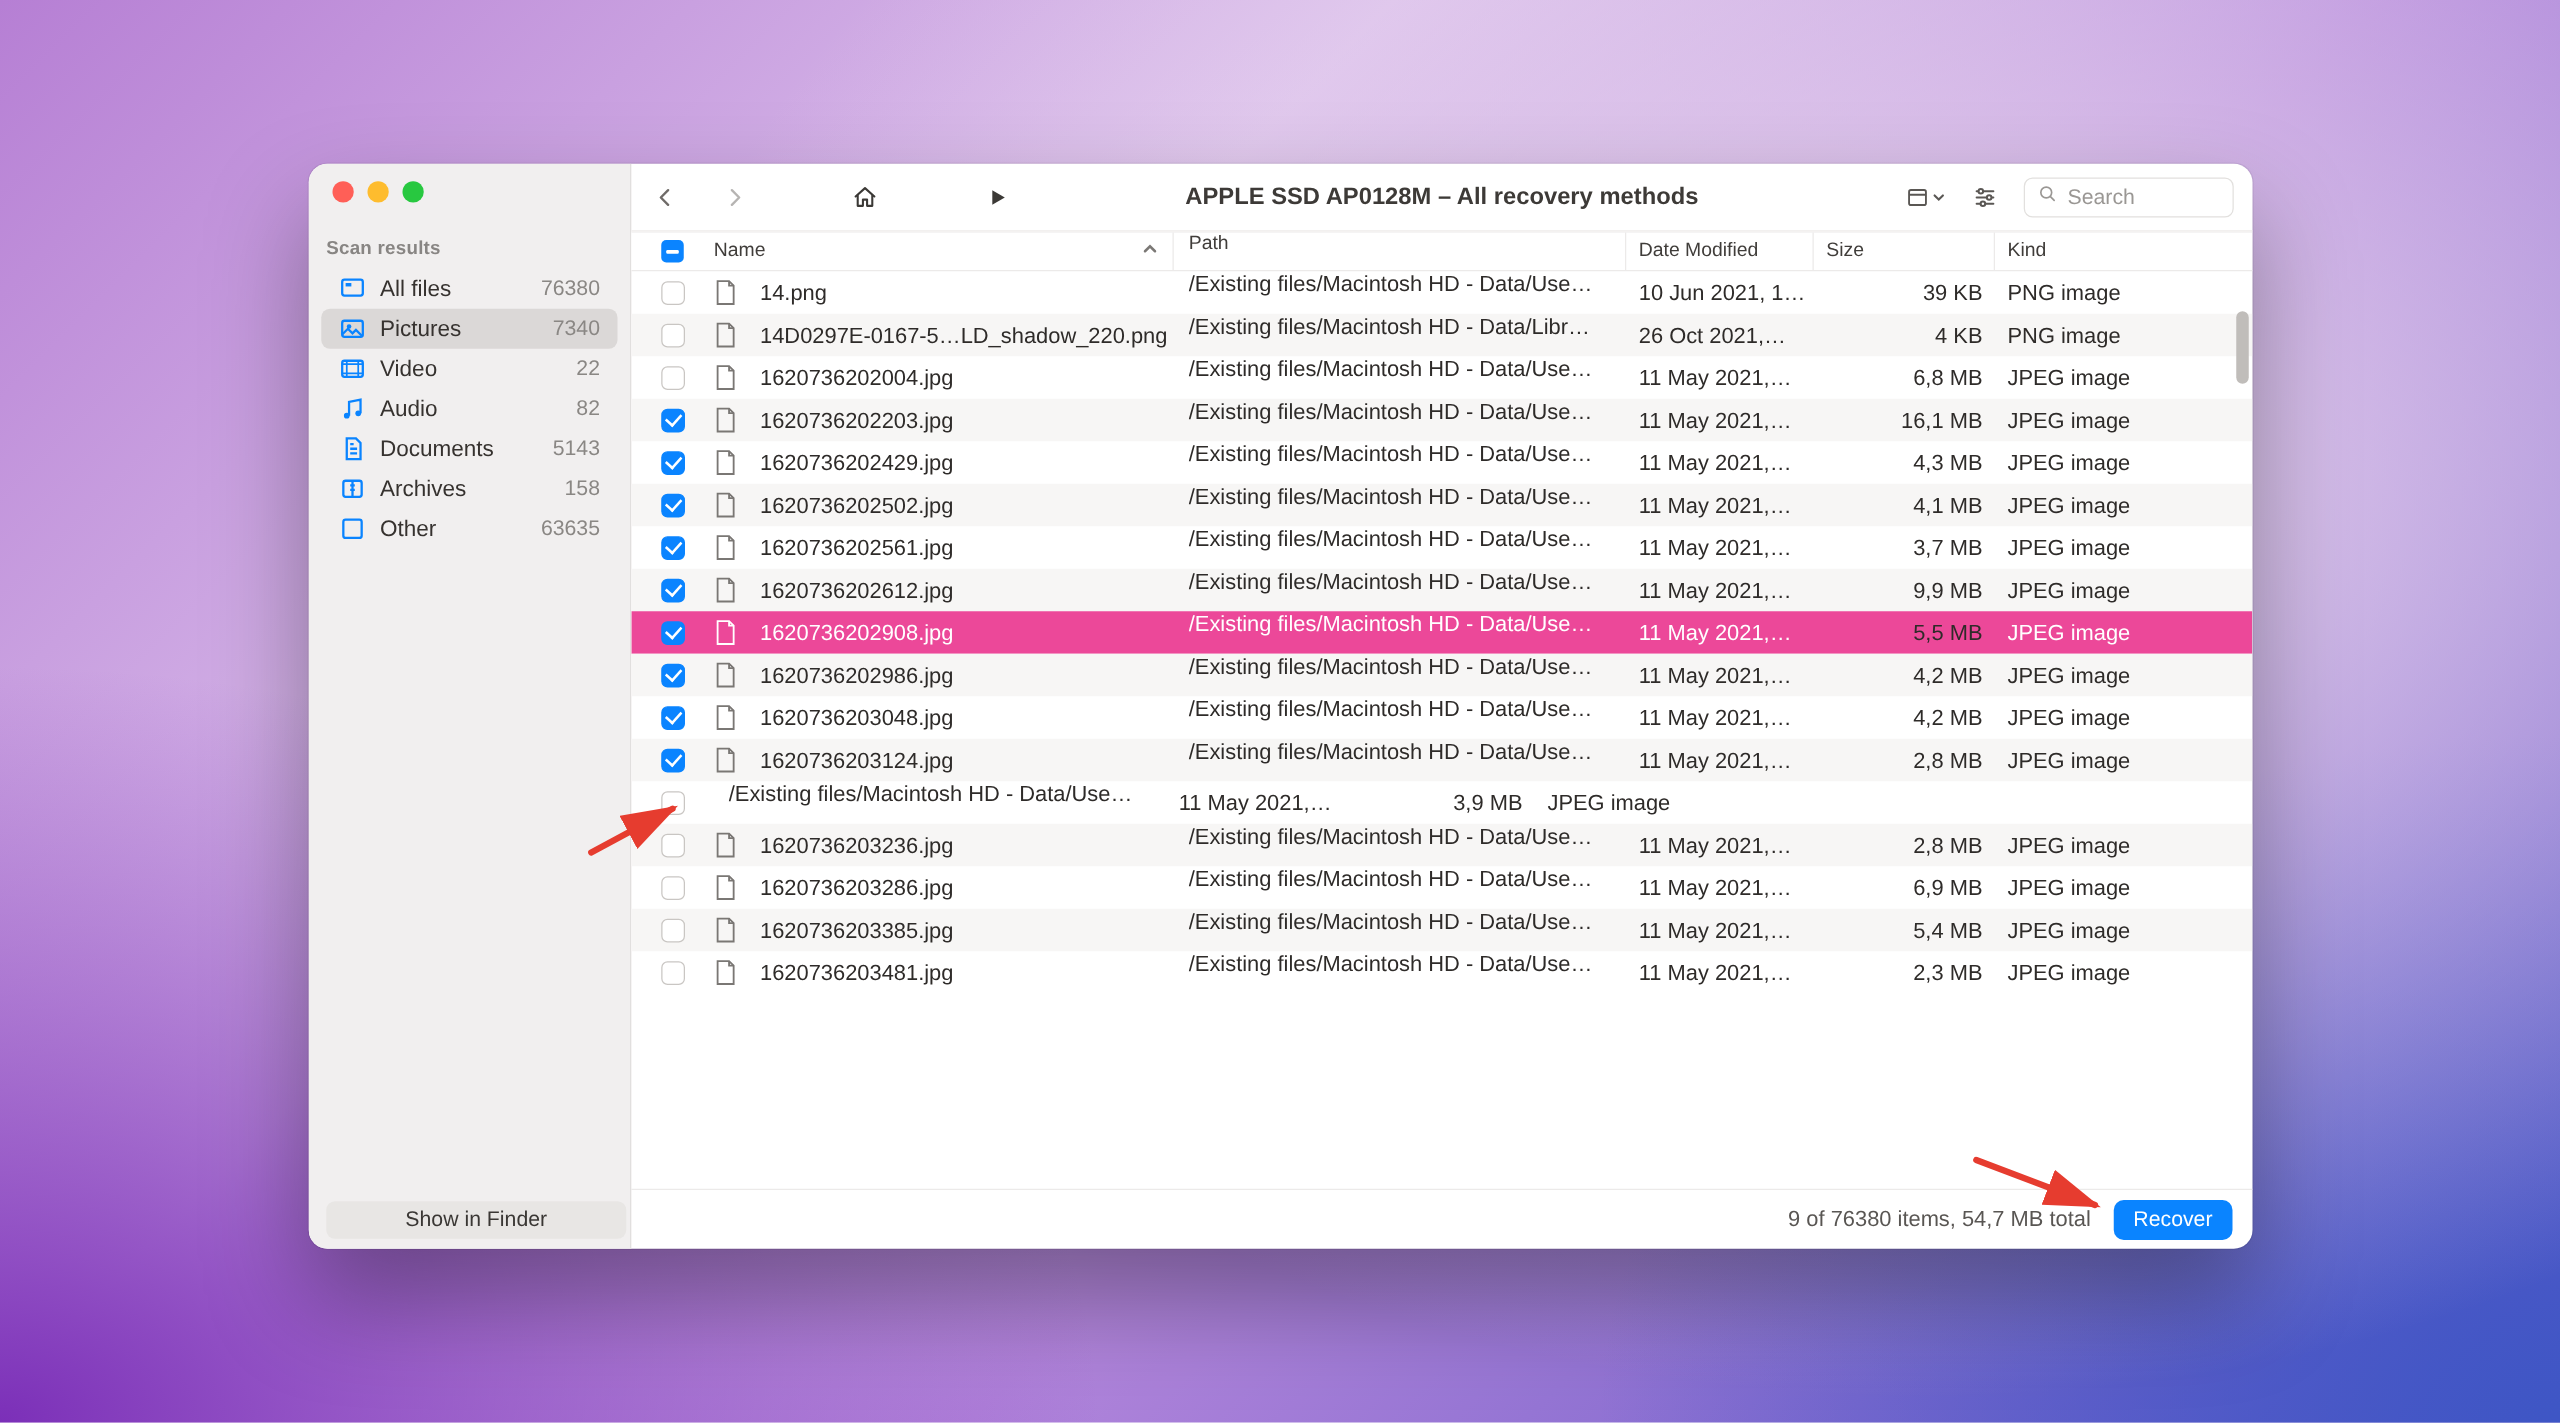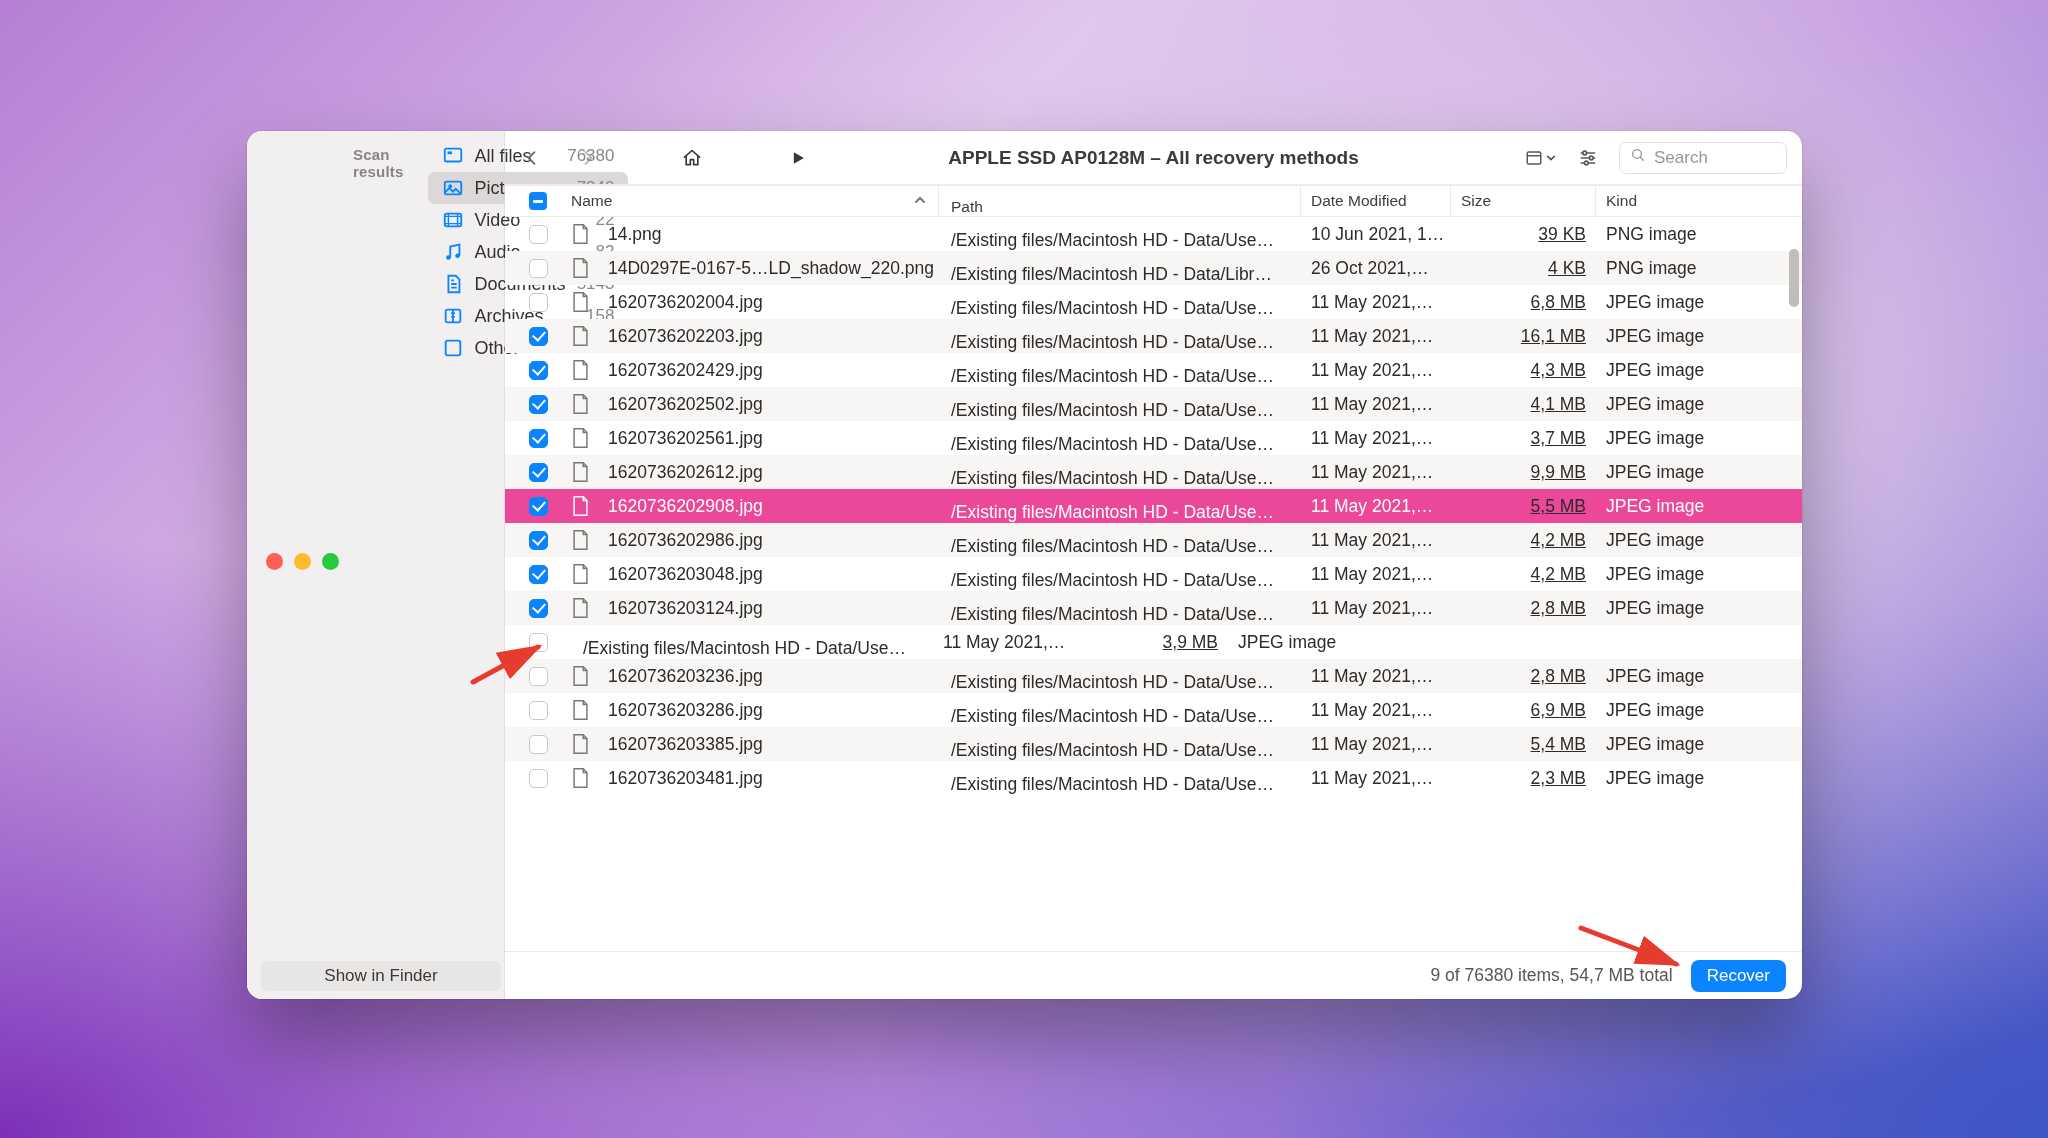--- a/index.html
+++ b/index.html
@@ -28,21 +28,21 @@
     display: flex;
     flex-direction: row;
   }
 
   
   .sidebar {
     width: 258px;
     background: #f1efef;
     border-right: 1px solid #e1dfde;
     display: flex;
-    flex-direction: row;
+    flex-direction: column;
     padding-top: 9px;
   }
   .traffic {
     display: flex;
     gap: 11px;
     padding: 5px 0 22px 19px;
     align-items: center;
   }
   .dot { width: 17px; height: 17px; border-radius: 50%; }
   .dot.red { background: #ff5f57; }
@@ -156,21 +156,21 @@
     height: 32px;
     border-top: 1px solid #eceae9;
     border-bottom: 1px solid #eceae9;
     font-size: 15.5px;
     color:#403d3a;
     background:#fff;
     padding: 0 20px 0 24px;
   }
   .col-check { width: 42px; display:flex; align-items:center; justify-content:flex-start;}
   .col-name  { flex: 0 0 368px; display:flex; align-items:center; gap:8px; border-right:1px solid #eceae9; height:100%;}
-  .col-path  { flex: 0 0 362px; padding-left:12px; border-right:1px solid #eceae9; height:100%; display:flex;align-items:flex-end;}
+  .col-path  { flex: 0 0 362px; padding-left:12px; border-right:1px solid #eceae9; height:100%; display:flex;align-items:flex-start;}
   .col-date  { flex: 0 0 150px; padding-left:10px; border-right:1px solid #eceae9; height:100%; display:flex;align-items:center;}
   .col-size  { flex: 0 0 145px; padding-left:10px; border-right:1px solid #eceae9; height:100%; display:flex;align-items:center;}
   .col-kind  { flex: 1; padding-left:10px; height:100%; display:flex;align-items:center;}
   .sort-ind { margin-left:auto; margin-right:12px; color:#7b7875; }
   .sort-ind svg{width:12px;height:12px;}
 
   .th-master {
     width:18px;height:18px;border-radius:4px;background:#0a84ff;display:flex;align-items:center;justify-content:center;
   }
   .th-master::after{content:"";width:10px;height:3px;background:#fff;border-radius:1px;}
@@ -205,21 +205,21 @@
     box-shadow:0 0 0 2px rgba(255,255,255,0.0);
   }
   .fi { width:19px;height:22px;margin-right:10px;display:flex;align-items:center;justify-content:center; }
   .fi svg{width:19px;height:22px;}
   .row .name-txt,
   .row .path-txt,
   .row .date-txt,
   .row .kind-txt { white-space:nowrap; overflow:hidden; text-overflow:ellipsis; }
   .row .col-path { color:#2e2b29; }
   .row.selected .col-path { color:#fff; }
-  .row .col-size { justify-content:flex-end; padding-right:10px; color:#2e2b29;text-decoration:underline;}
+  .row .col-size { justify-content:flex-end; padding-right:10px; color:#2e2b29;}
 
   
   .footer {
     height: 48px;
     margin-top: auto;
     border-top: 1px solid #eceae9;
     display:flex;
     align-items:center;
     padding: 0 16px 0 0;
     gap: 18px;

